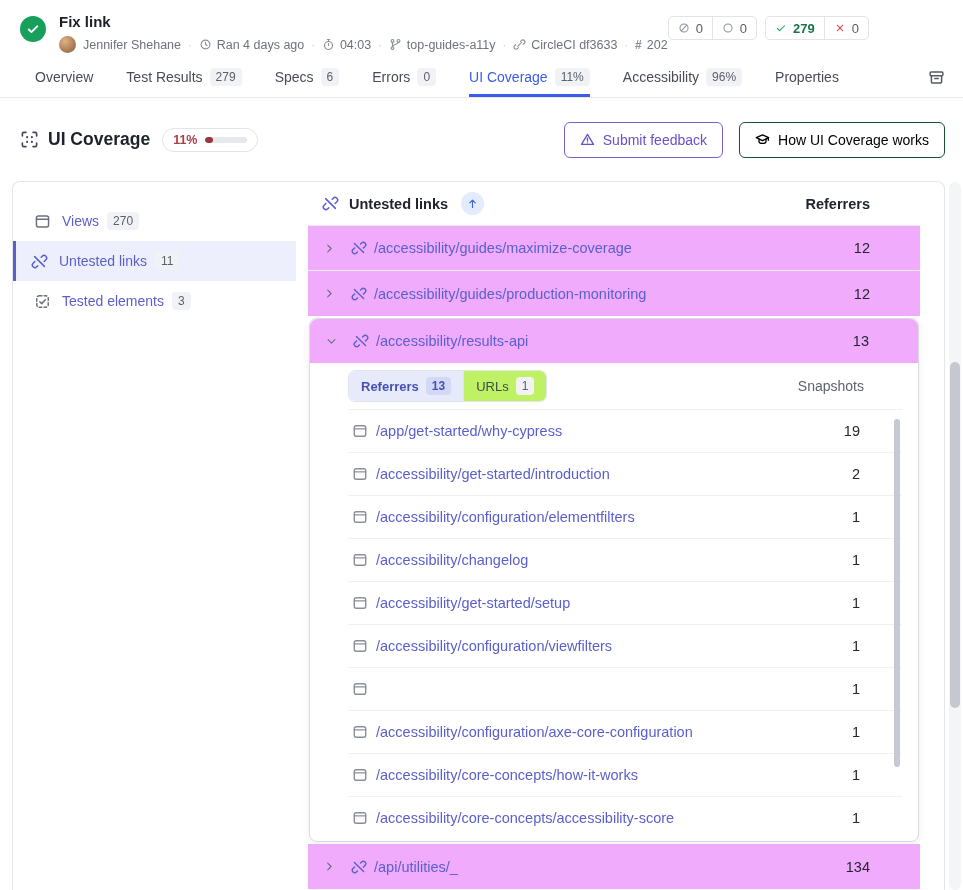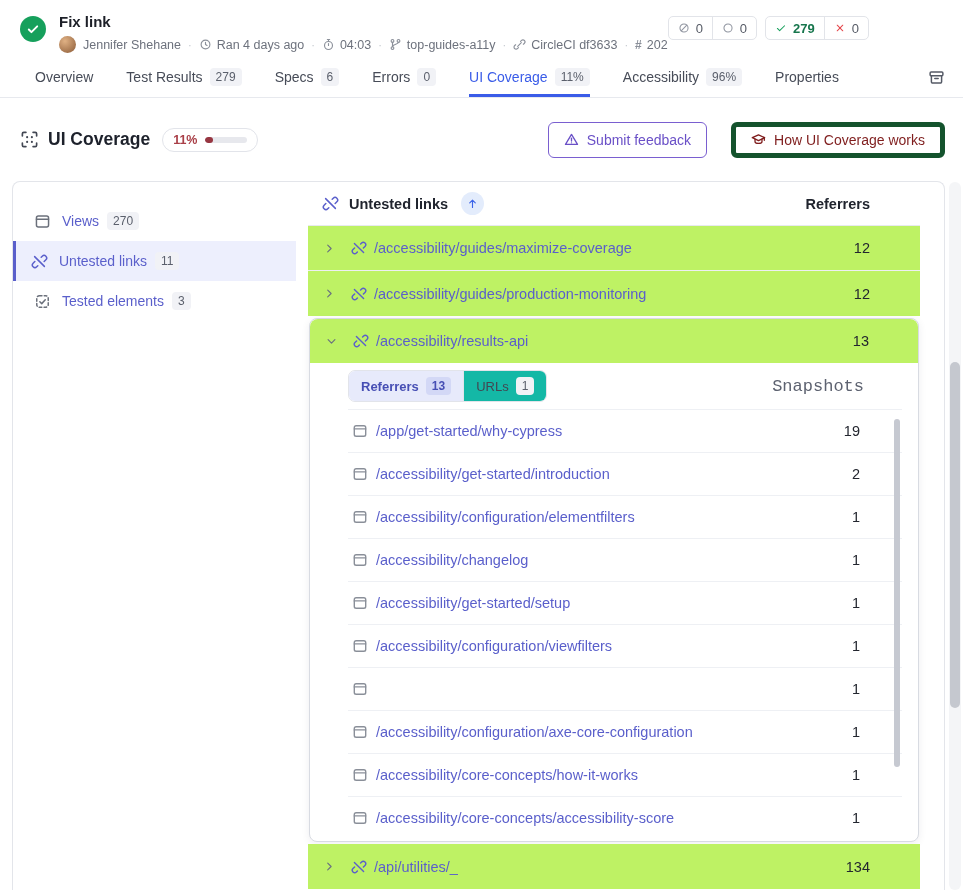--- a/index.html
+++ b/index.html
@@ -52,21 +52,21 @@
   .ph-icon svg { width:19px; height:19px; }
   .page-title { font-size:17.5px; font-weight:700; margin-left:9px; color:#1d212b; }
   .pct-pill { display:flex; align-items:center; gap:8px; border:1px solid #e2e4ea; border-radius:13px; padding:4px 10px; margin-left:12px; }
   .pct { font-size:12.5px; font-weight:700; color:#a93f47; }
   .pct-bar { width:42px; height:6px; border-radius:3px; background:#e7e8ed; overflow:hidden; display:block; }
   .pct-fill { display:block; width:8px; height:100%; background:#973641; border-radius:3px; }
   .ph-actions { margin-left:auto; display:flex; gap:16px; }
   .btn { display:flex; align-items:center; gap:8px; height:36px; padding:0 15px; border-radius:6px; background:#fff;
     font-size:14px; cursor:pointer; font-family:inherit; }
   .btn-feedback { border:1px solid #7a5fd0; color:#6a50c7; }
-  .btn-how { border:5px solid #14532d; color:#7f1d1d;margin-left:8px; }
+  .btn-how { border:1px solid #14532d; color:#000000; }
   .bi { width:15px; height:15px; }
 
   
   .card { position:absolute; left:12px; top:181px; width:933px; height:709px;
     border:1px solid #e3e5ea; border-bottom:none; border-radius:8px 8px 0 0; background:#fff; overflow:hidden; }
 
   .side { position:absolute; left:0; top:0; width:283px; padding-top:19px;text-align:right; }
   .side-item { display:flex; align-items:center; height:40px; padding:0 12px 0 18px; cursor:pointer; border-left:3px solid transparent; }
   .side-item.active { background:#edeffd; border-left-color:#5a5fcb; padding-left:15px; }
   .si { width:17px; height:17px; color:#6b707b; flex:none; }
@@ -79,42 +79,42 @@
 
   .content { position:absolute; left:295px; top:0; right:24px; bottom:0; }
   .content-head { display:flex; align-items:center; height:44px; padding:0 50px 0 14px; border-bottom:1px solid #e8eaee; }
   .ch-icon { width:17px; height:17px; color:#5a5fcb; flex:none; }
   .ch-title { margin-left:10px; font-weight:700; font-size:14.5px; color:#20242e; }
   .sort-btn { margin-left:13px; width:23px; height:23px; border-radius:50%; border:none; background:#e3ecfc; color:#3b63e8;
     display:flex; align-items:center; justify-content:center; cursor:pointer; }
   .sort-btn svg { width:13px; height:13px; }
   .ch-right { margin-left:auto; font-weight:700; font-size:14.5px; color:#20242e; }
 
-  .link-row { display:flex; align-items:center; height:45px; padding:0 50px 0 15px; background:#bef264; }
+  .link-row { display:flex; align-items:center; height:45px; padding:0 50px 0 15px; background:#f0abfc; }
   .link-row.bb { border-bottom:1px solid #edeff3; }
   .chev { width:13px; height:13px; color:#697080; display:flex; cursor:pointer; flex:none; }
   .chev svg { width:13px; height:13px; }
   .row-icon { width:16px; height:16px; color:#5a5fcb; margin-left:15px; flex:none; }
   .row-link { margin-left:7px; color:#5a5fcb; text-decoration:none; font-size:14.5px; cursor:pointer; white-space:nowrap;
     overflow:hidden; text-overflow:ellipsis; }
   .row-count { margin-left:auto; font-size:14.5px; color:#23262f; }
 
   .expanded-wrap { border:1px solid #d8dbe2; border-radius:8px; box-shadow:0 2px 8px rgba(25,28,50,.07);
     background:#fff; margin:2px 1px; }
   .expanded-wrap .link-row { height:44px; padding-right:49px; border-radius:8px 8px 0 0; }
 
   .inner { margin:0 16px 2px 38px; position:relative; }
   .inner-head { display:flex; align-items:center; height:46px; padding-right:38px; }
   .seg-control { display:flex; border:1px solid #e2e4ea; border-radius:7px; overflow:hidden; background:#fff; }
-  .seg { display:flex; align-items:center; gap:7px; padding:6px 12px; background:#14b8a6; border:none; font-size:13px;
+  .seg { display:flex; align-items:center; gap:7px; padding:6px 12px; background:#bef264; border:none; font-size:13px;
     color:#424752; cursor:pointer; font-family:inherit; }
   .seg + .seg { border-left:1px solid #e2e4ea; }
   .seg.active { background:#e7eafb; color:#474fb4; font-weight:600; }
   .seg.active .badge { background:#d3d8f6; color:#474fb4; }
-  .inner-right { margin-left:auto; font-size:17px; color:#5d6270;font-family:Liberation Mono, monospace; }
+  .inner-right { margin-left:auto; font-size:14px; color:#5d6270; }
 
   .subrow { display:flex; align-items:center; height:43px; padding:0 42px 0 4px; border-top:1px solid #eef0f4; }
   .sub-icon { width:16px; height:16px; color:#8a8f99; flex:none; }
   .subrow .row-link { margin-left:8px; }
   .sub-count { margin-left:auto; color:#23262f; font-size:14.5px; }
 
   .inner-scroll { position:absolute; right:2px; top:56px; width:6px; height:348px; background:#c6c9d1; border-radius:3px; cursor:pointer; }
 
   .page-scroll-track { position:absolute; right:2px; top:182px; width:12px; height:708px; background:#f4f5f7; border-radius:6px; }
   .page-scroll-thumb { position:absolute; right:1px; top:180px; width:10px; height:346px; background:#c5c8cf; border-radius:5px; cursor:pointer; }

